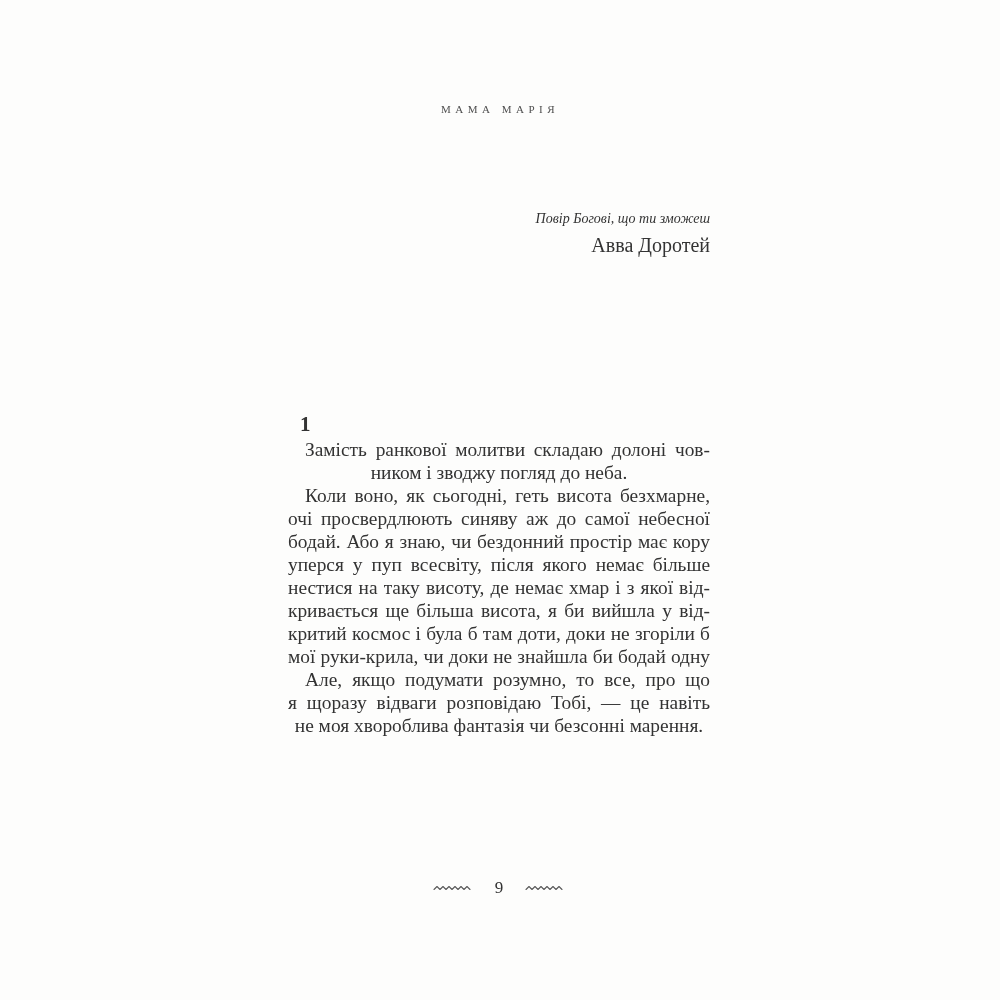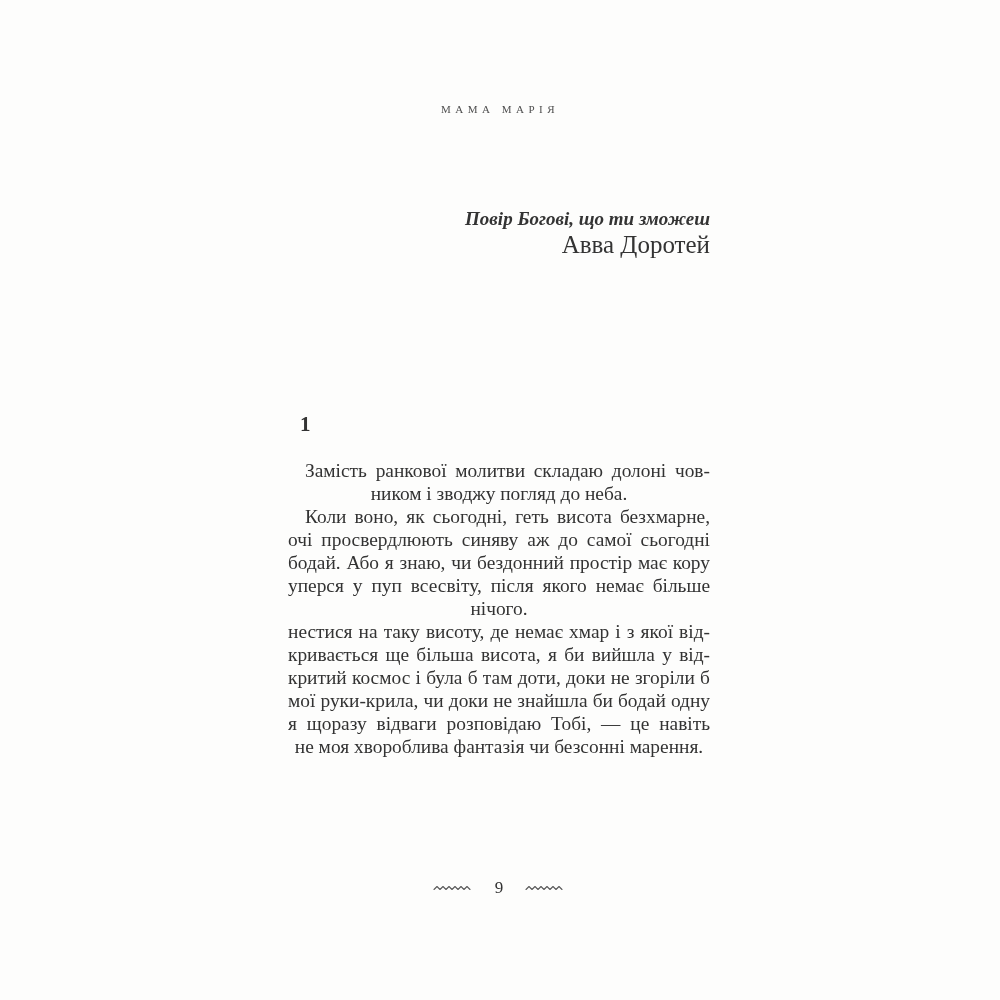--- a/index.html
+++ b/index.html
@@ -34,44 +34,43 @@
   }
   .epigraph {
     position: absolute;
     top: 206px;
     left: 288px;
     width: 422px;
     text-align: right;
   }
   .epigraph-quote {
     font-style: italic;
-    font-size: 19px;
+    font-size: 14px;
     line-height: 26px;
     color: var(--text);
-    font-weight: bold;
   }
   .epigraph-attribution {
     font-style: normal;
-    font-size: 25px;
+    font-size: 20px;
     line-height: 26px;
     color: var(--text);
   }
   .chapter-number {
     position: absolute;
     top: 412px;
     left: 288px;
     width: 422px;
     padding-left: 12px;
     font-weight: bold;
     font-size: 21px;
     color: var(--text);
   }
   .body-text {
     position: absolute;
-    top: 459px;
+    top: 438px;
     left: 288px;
     width: 422px;
   }
   .line {
     height: 23px;
     line-height: 23px;
     font-size: 19.4px;
     white-space: normal;
     text-align: center;
     color: var(--text);
@@ -115,28 +114,28 @@
     <div class="epigraph-quote">Повір Богові, що ти зможеш</div>
     <div class="epigraph-attribution">Авва Доротей</div>
   </div>
 
   <div class="chapter-number">1</div>
 
   <div class="body-text">
       <div class="line indent just">Замість ранкової молитви складаю долоні чов-</div>
       <div class="line">ником і зводжу погляд до неба.</div>
       <div class="line indent just">Коли воно, як сьогодні, геть висота безхмарне,</div>
-      <div class="line just">очі просвердлюють синяву аж до самої сьогодні</div>
+      <div class="line just">очі просвердлюють синяву аж до самої небесної</div>
       <div class="line just">бодай. Або я знаю, чи бездонний простір має кору</div>
       <div class="line just">уперся у пуп всесвіту, після якого немає більше</div>
-      <div class="line">нічого.</div>
       <div class="line just">нестися на таку висоту, де немає хмар і з якої від-</div>
       <div class="line just">кривається ще більша висота, я би вийшла у від-</div>
       <div class="line just">критий космос і була б там доти, доки не згоріли б</div>
       <div class="line just">мої руки-крила, чи доки не знайшла би бодай одну</div>
+      <div class="line indent just">Але, якщо подумати розумно, то все, про що</div>
       <div class="line just">я щоразу відваги розповідаю Тобі, — це навіть</div>
       <div class="line">не моя хвороблива фантазія чи безсонні марення.</div>
     </div>
 
   <div class="page-footer">
     <svg class="squiggle" width="40" height="8" viewBox="0 0 40 8" aria-hidden="true">
       <polyline points="1,5.5 4,2.5 7,5.5 10,2.5 13,5.5 16,2.5 19,5.5 22,2.5 25,5.5 28,2.5 31,5.5 34,2.5 37,5.5" fill="none" stroke="currentColor" stroke-width="1.1" stroke-linejoin="round" stroke-linecap="round"></polyline>
     </svg>
     <span class="page-number">9</span>
     <svg class="squiggle" width="40" height="8" viewBox="0 0 40 8" aria-hidden="true">

